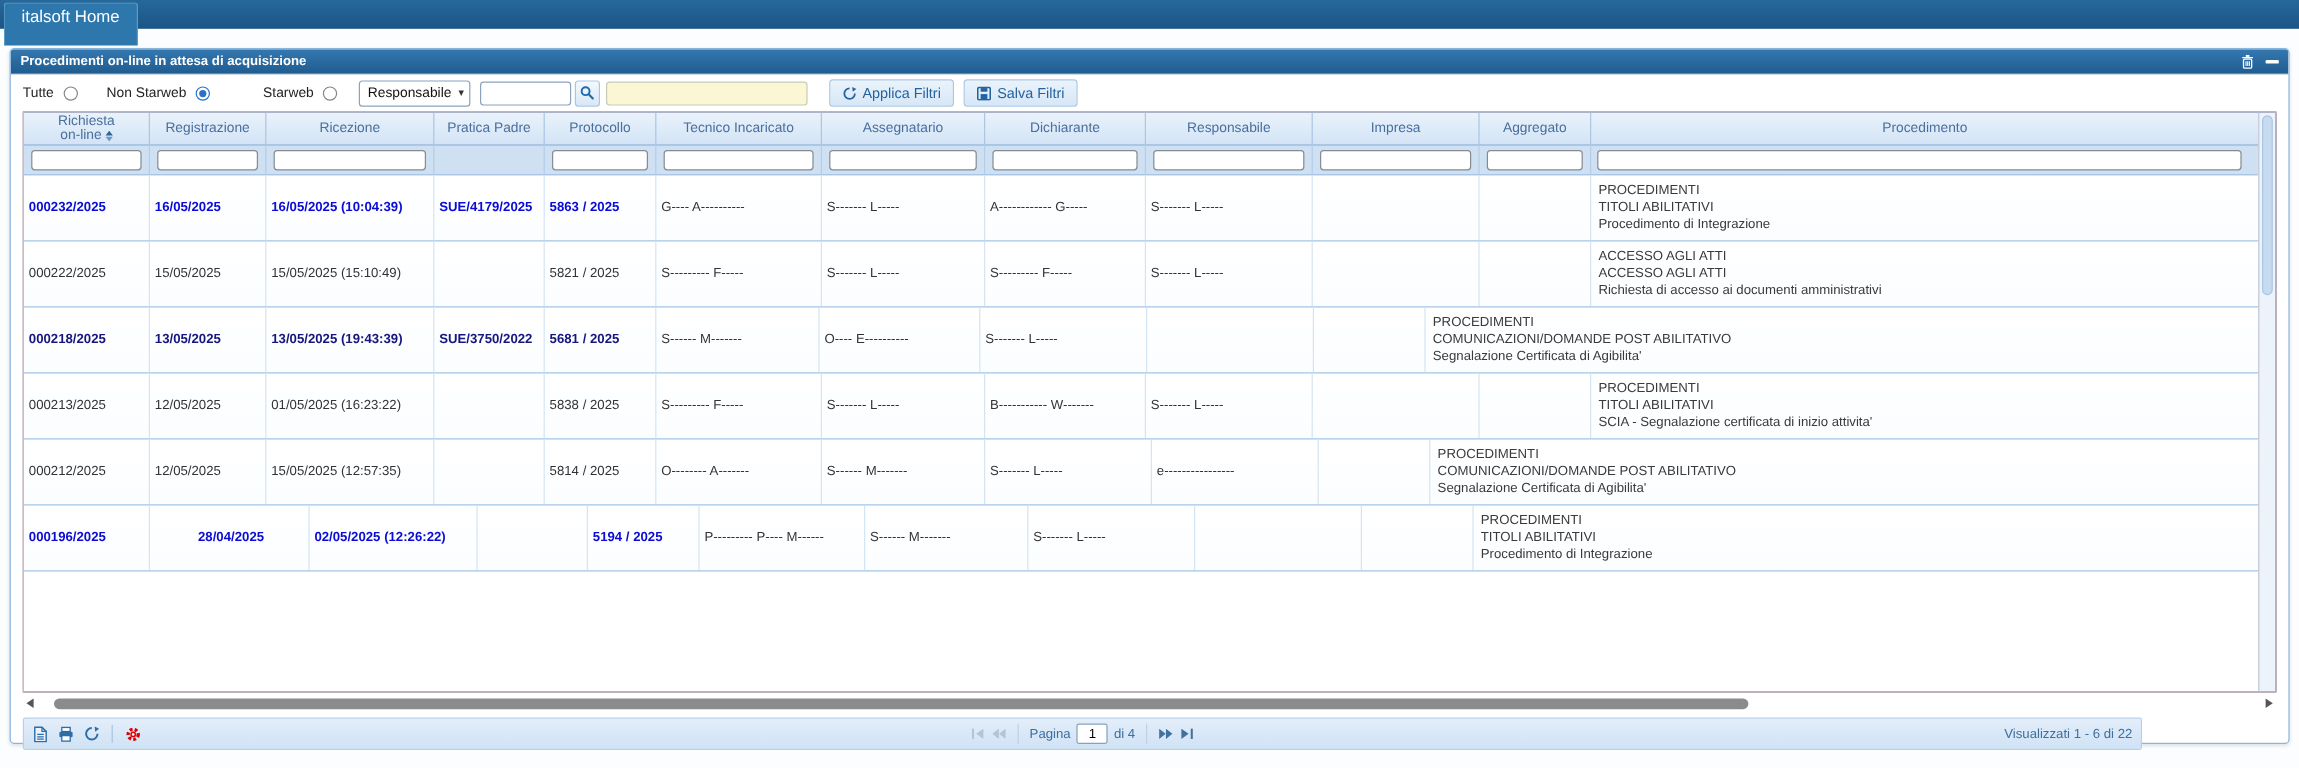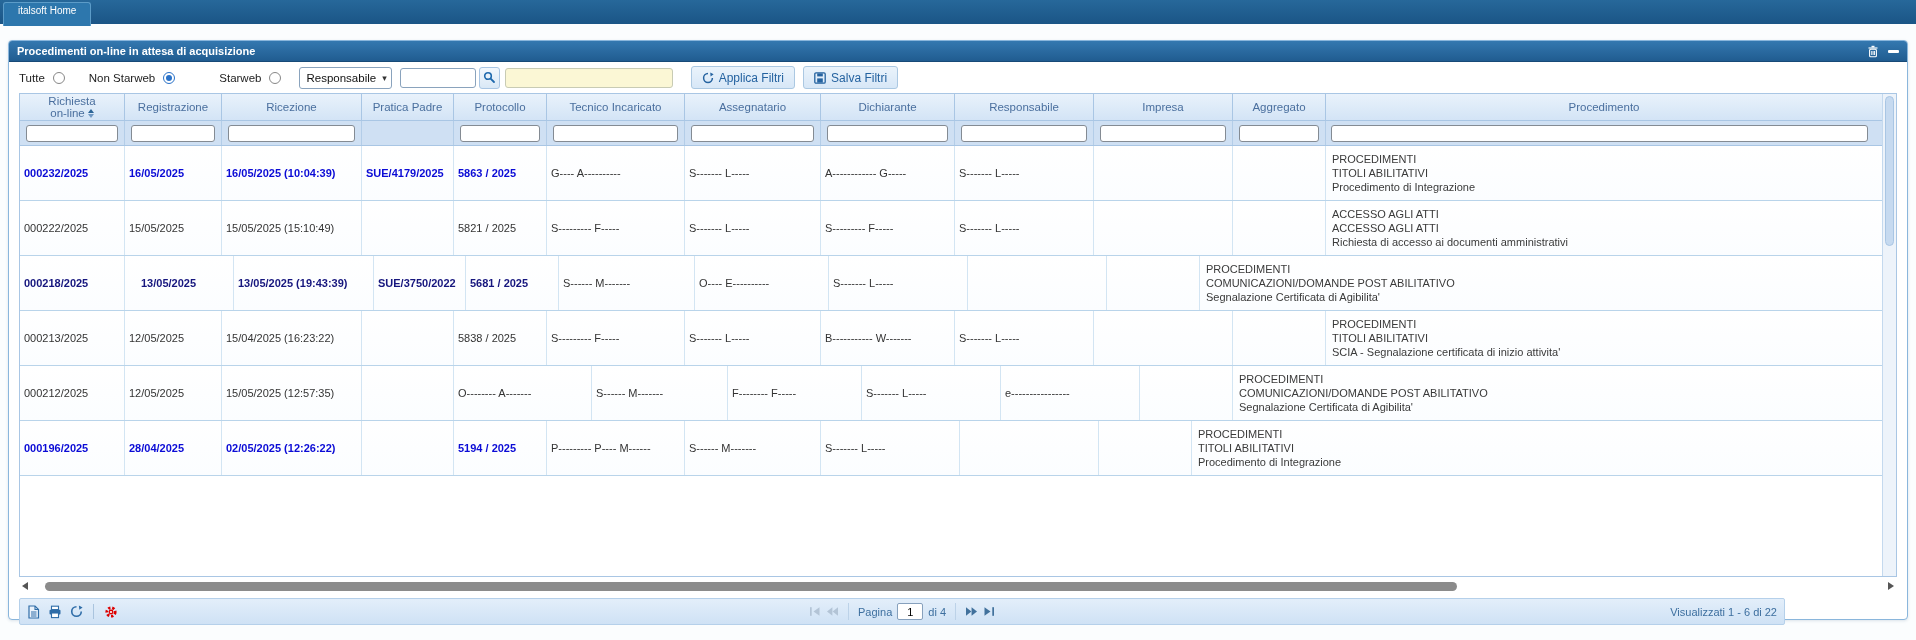--- a/index.html
+++ b/index.html
@@ -5,23 +5,23 @@
   html,body{margin:0;padding:0;}
   body{
     width:1916px;height:640px;overflow:hidden;position:relative;
     background:#fbfdfe;
     font-family:"Liberation Sans","DejaVu Sans",sans-serif;
     -webkit-font-smoothing:antialiased;
   }
   
   .topbar{height:24px;background:linear-gradient(#27689a,#1b5586);position:relative;}
   .tab{
-    position:absolute;left:3px;top:2px;height:24px;box-sizing:border-box;
+    position:absolute;left:3px;top:2px;height:36px;box-sizing:border-box;
     padding:2px 14px 0;background:#2d77ad;border:1px solid #5c9cc8;border-bottom:none;
-    border-radius:3px 3px 0 0;color:#fff;font-size:10px;cursor:pointer;
+    border-radius:3px 3px 0 0;color:#fff;font-size:14px;cursor:pointer;
   }
   
   .panel{
     position:absolute;left:8px;top:40px;width:1900px;height:580px;box-sizing:border-box;
     border:1px solid #8ab6dc;border-radius:4px;background:#fff;
     box-shadow:0 1px 3px rgba(40,80,120,.15);
   }
   .panel-header{
     height:20px;background:linear-gradient(#3478b0,#205c90);
     border-radius:3px 3px 0 0;border-bottom:1px solid #174a77;
@@ -306,73 +306,73 @@
             <div class="tcell" style="width: 139px;"></div>
             <div class="tcell" style="width: 93px;"></div>
             <div class="tcell grow proc">
               <div>ACCESSO AGLI ATTI</div>
               <div>ACCESSO AGLI ATTI</div>
               <div>Richiesta di accesso ai documenti amministrativi</div>
             </div>
           </div>
           <div class="trow">
             <div class="tcell navy" style="width: 105px;">000218/2025</div>
-            <div class="tcell navy" style="width: 97px; margin-left: 12px;">13/05/2025</div>
+            <div class="tcell navy" style="width: 97px;">13/05/2025</div>
             <div class="tcell navy" style="width: 140px;">13/05/2025 (19:43:39)</div>
             <div class="tcell navy" style="width: 92px;">SUE/3750/2022</div>
             <div class="tcell navy" style="width: 93px;">5681 / 2025</div>
             <div class="tcell" style="width: 136px;">S------ M-------</div>
             <div class="tcell" style="width: 134px;">O---- E----------</div>
             <div class="tcell" style="width: 139px;">S------- L-----</div>
             <div class="tcell" style="width: 139px;"></div>
             <div class="tcell" style="width: 93px;"></div>
             <div class="tcell grow proc">
               <div>PROCEDIMENTI</div>
               <div>COMUNICAZIONI/DOMANDE POST ABILITATIVO</div>
               <div>Segnalazione Certificata di Agibilita'</div>
             </div>
           </div>
           <div class="trow">
             <div class="tcell" style="width: 105px;">000213/2025</div>
             <div class="tcell" style="width: 97px;">12/05/2025</div>
-            <div class="tcell" style="width: 140px;">15/04/2025 (16:23:22)</div>
+            <div class="tcell" style="width: 140px;">01/05/2025 (16:23:22)</div>
             <div class="tcell" style="width: 92px;"></div>
             <div class="tcell" style="width: 93px;">5838 / 2025</div>
             <div class="tcell" style="width: 138px;">S--------- F-----</div>
             <div class="tcell" style="width: 136px;">S------- L-----</div>
             <div class="tcell" style="width: 134px;">B----------- W-------</div>
             <div class="tcell" style="width: 139px;">S------- L-----</div>
             <div class="tcell" style="width: 139px;"></div>
             <div class="tcell" style="width: 93px;"></div>
             <div class="tcell grow proc">
               <div>PROCEDIMENTI</div>
               <div>TITOLI ABILITATIVI</div>
               <div>SCIA - Segnalazione certificata di inizio attivita'</div>
             </div>
           </div>
           <div class="trow">
             <div class="tcell" style="width: 105px;">000212/2025</div>
             <div class="tcell" style="width: 97px;">12/05/2025</div>
             <div class="tcell" style="width: 140px;">15/05/2025 (12:57:35)</div>
             <div class="tcell" style="width: 92px;"></div>
+            <div class="tcell" style="width: 93px;">5814 / 2025</div>
             <div class="tcell" style="width: 138px;">O-------- A-------</div>
             <div class="tcell" style="width: 136px;">S------ M-------</div>
-            <div class="tcell" style="width: 134px;">F-------- F-----</div>
             <div class="tcell" style="width: 139px;">S------- L-----</div>
             <div class="tcell" style="width: 139px;">e----------------</div>
             <div class="tcell" style="width: 93px;"></div>
             <div class="tcell grow proc">
               <div>PROCEDIMENTI</div>
               <div>COMUNICAZIONI/DOMANDE POST ABILITATIVO</div>
               <div>Segnalazione Certificata di Agibilita'</div>
             </div>
           </div>
           <div class="trow">
             <div class="tcell blue" style="width: 105px;">000196/2025</div>
-            <div class="tcell blue" style="width: 97px;">28/04/2025</div>
+            <div class="tcell blue" style="width: 97px; margin-left: 36px;">28/04/2025</div>
             <div class="tcell blue" style="width: 140px;">02/05/2025 (12:26:22)</div>
             <div class="tcell blue" style="width: 92px;"></div>
             <div class="tcell blue" style="width: 93px;">5194 / 2025</div>
             <div class="tcell" style="width: 138px;">P--------- P---- M------</div>
             <div class="tcell" style="width: 136px;">S------ M-------</div>
             <div class="tcell" style="width: 139px;">S------- L-----</div>
             <div class="tcell" style="width: 139px;"></div>
             <div class="tcell" style="width: 93px;"></div>
             <div class="tcell grow proc">
               <div>PROCEDIMENTI</div>

